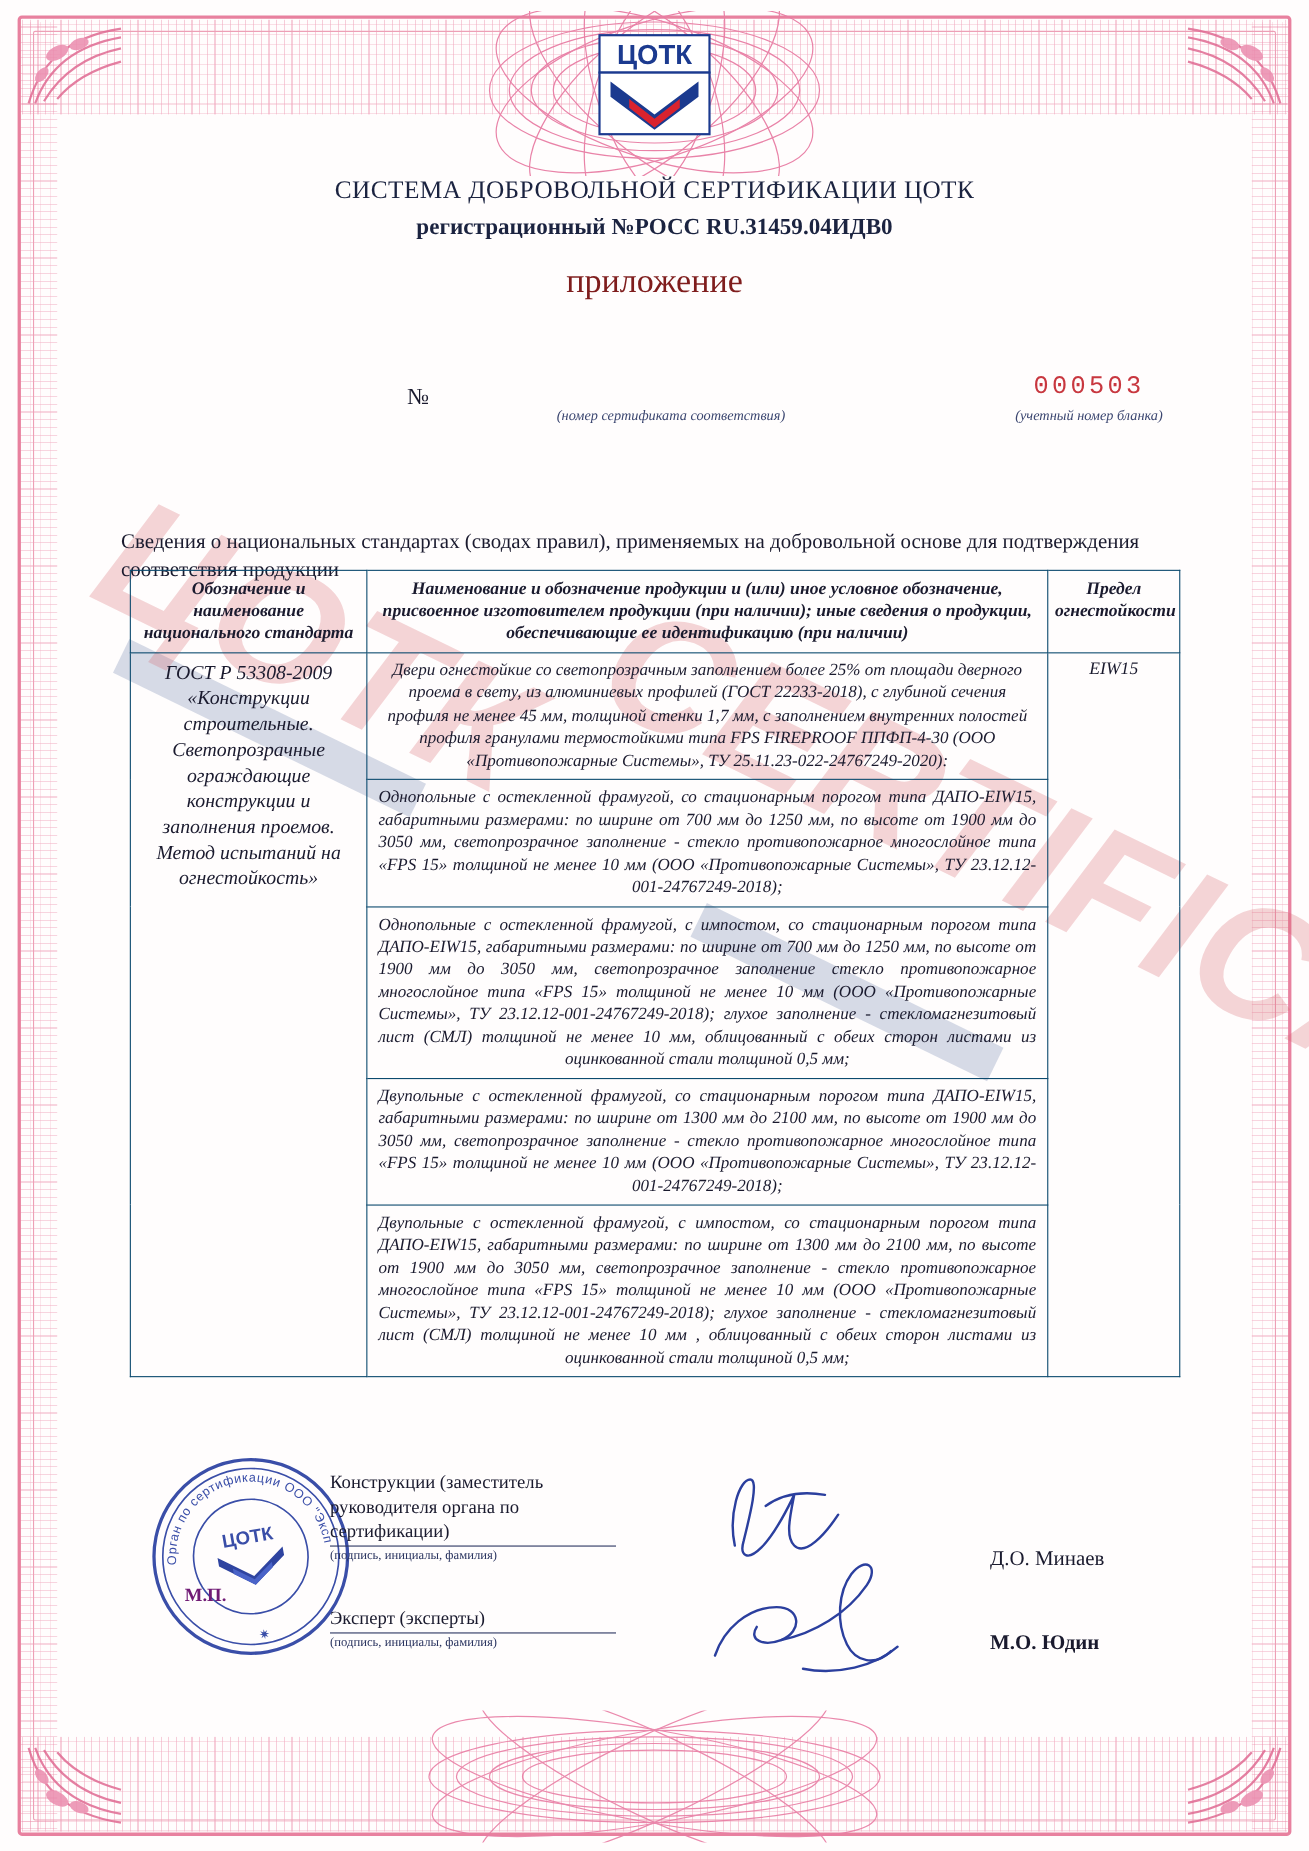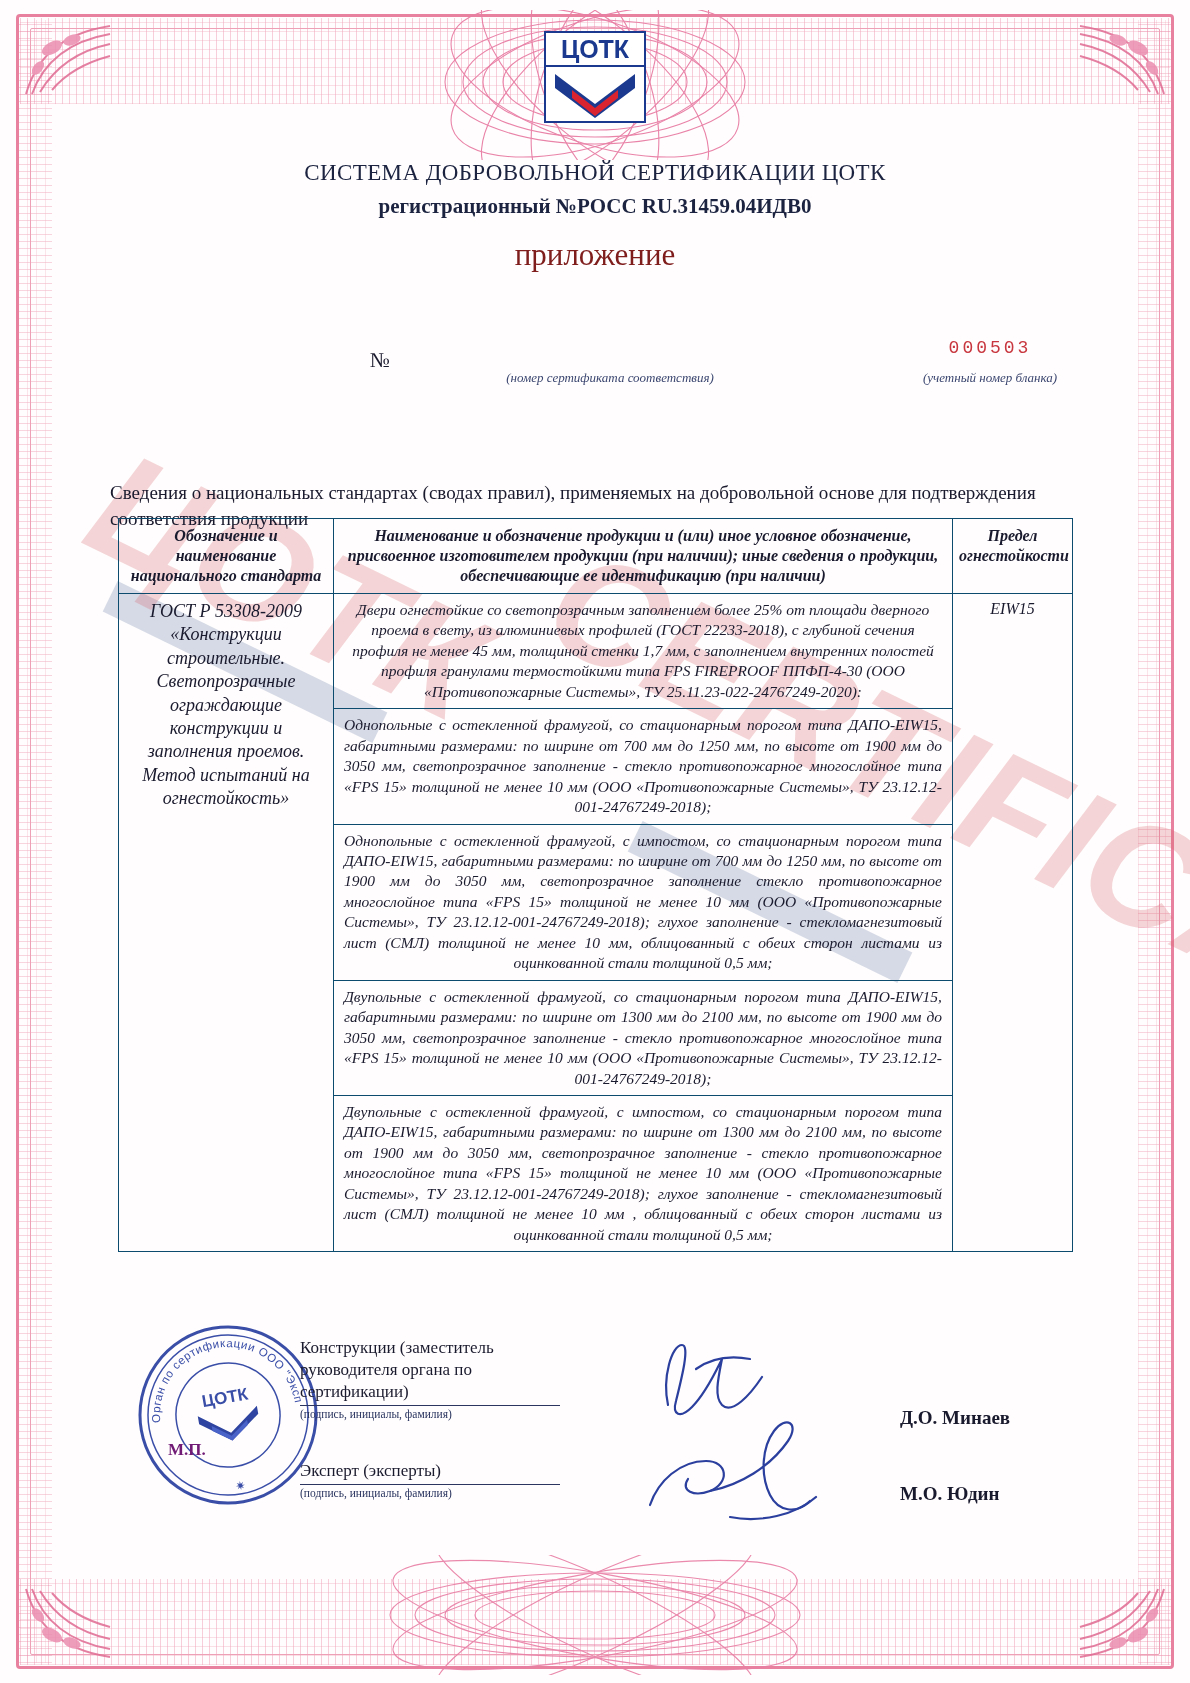--- a/index.html
+++ b/index.html
@@ -189,21 +189,21 @@
     font-size: 13px;
     font-style: italic;
     color: #3b4670;
   }
   .blank-number {
     position: absolute;
     left: 880px; top: -2px;
     width: 220px;
     text-align: center;
     font-family: "Liberation Mono", monospace;
-    font-size: 18px;
+    font-size: 23px;
     letter-spacing: 3px;
     color: #c8373f;
   }
   .blank-caption {
     position: absolute;
     left: 860px; top: 30px;
     width: 260px;
     text-align: center;
     font-size: 13px;
     font-style: italic;
@@ -305,21 +305,21 @@
   }
   .sig-caption {
     font-size: 11.5px;
     color: #2b3560;
     margin-top: 2px;
   }
   .sig-name1 {
     position: absolute;
     left: 900px; top: 72px;
     font-size: 19px;
-    font-weight: bold;
+    font-weight: normal;
   }
   .sig-name2 {
     position: absolute;
     left: 900px; top: 148px;
     font-size: 19px;
     font-weight: bold;
   }
   .signature-svg {
     position: absolute;
     left: 610px; top: -20px;

